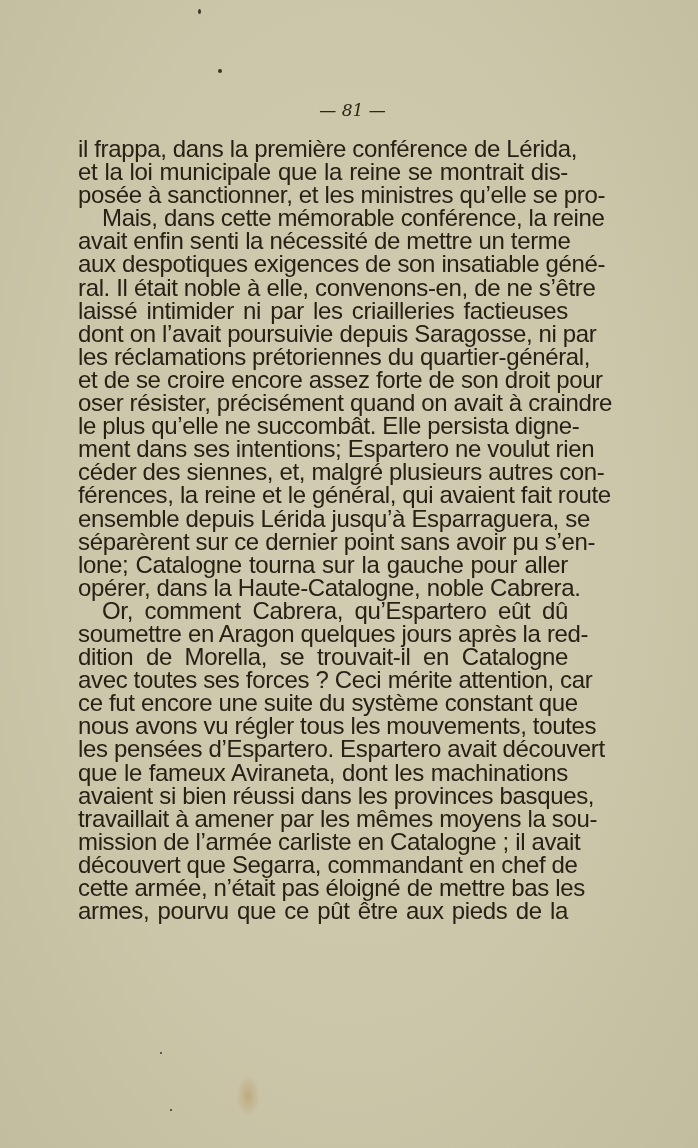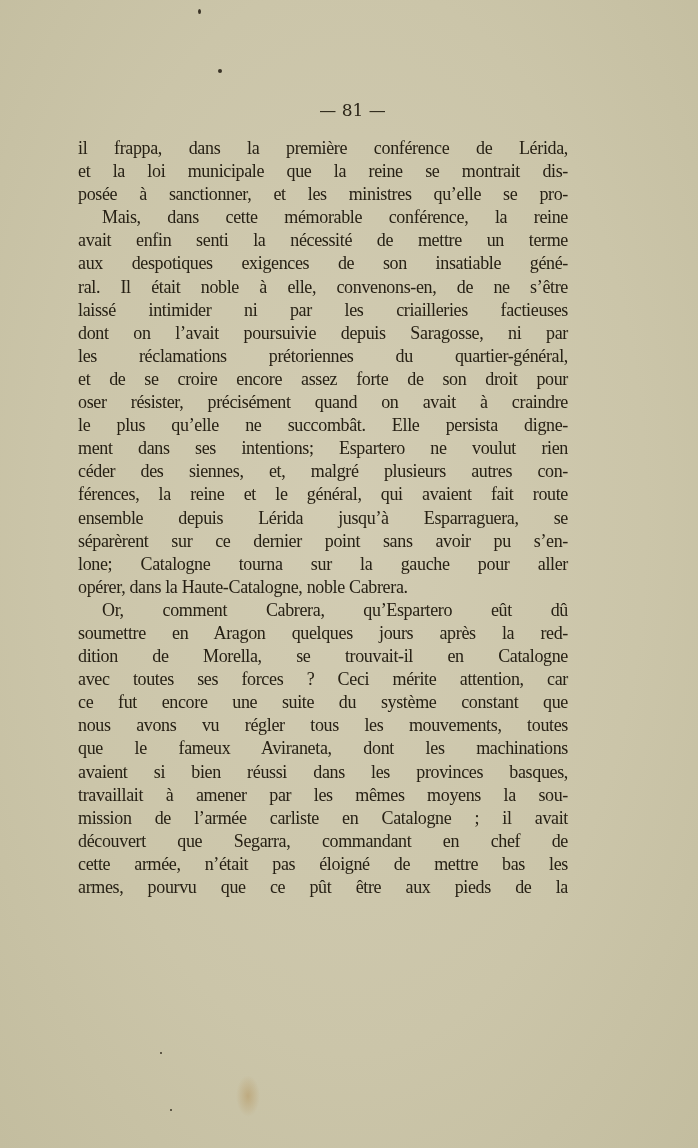--- a/index.html
+++ b/index.html
@@ -39,28 +39,29 @@
       width: 698px;
       text-align: center;
       font-family: "DejaVu Serif", serif;
       font-size: 17px;
       color: #2c2619;
       padding-left: 0px;
     }
     .page-number .num {
       display: inline-block;
       margin-left: 7px;
+      font-style: italic;
     }
     .text-block {
       position: absolute;
       left: 78px;
       top: 137px;
       width: 490px;
-      font-family: Liberation Serif, serif;
-      font-size: 18px;
+      font-family: Liberation Sans, sans-serif;
+      font-size: 24px;
       line-height: 23.1px;
       color: #272115;
       letter-spacing: -0.35px;
     }
     .line {
       display: block;
       white-space: nowrap;
       text-align: justify;
       text-align-last: justify;
       height: 23.1px;
@@ -112,20 +113,21 @@
         <span class="line">lone; Catalogne tourna sur la gauche pour aller</span>
         <span class="line last">opérer, dans la Haute-Catalogne, noble Cabrera.</span>
       </div>
       <div>
         <span class="line indent">Or, comment Cabrera, qu’Espartero eût dû</span>
         <span class="line">soumettre en Aragon quelques jours après la red-</span>
         <span class="line">dition de Morella, se trouvait-il en Catalogne</span>
         <span class="line">avec toutes ses forces ? Ceci mérite attention, car</span>
         <span class="line">ce fut encore une suite du système constant que</span>
         <span class="line">nous avons vu régler tous les mouvements, toutes</span>
+        <span class="line">les pensées d’Espartero. Espartero avait découvert</span>
         <span class="line">que le fameux Aviraneta, dont les machinations</span>
         <span class="line">avaient si bien réussi dans les provinces basques,</span>
         <span class="line">travaillait à amener par les mêmes moyens la sou-</span>
         <span class="line">mission de l’armée carliste en Catalogne ; il avait</span>
         <span class="line">découvert que Segarra, commandant en chef de</span>
         <span class="line">cette armée, n’était pas éloigné de mettre bas les</span>
         <span class="line">armes, pourvu que ce pût être aux pieds de la</span>
       </div>
     </div>
 </div>

